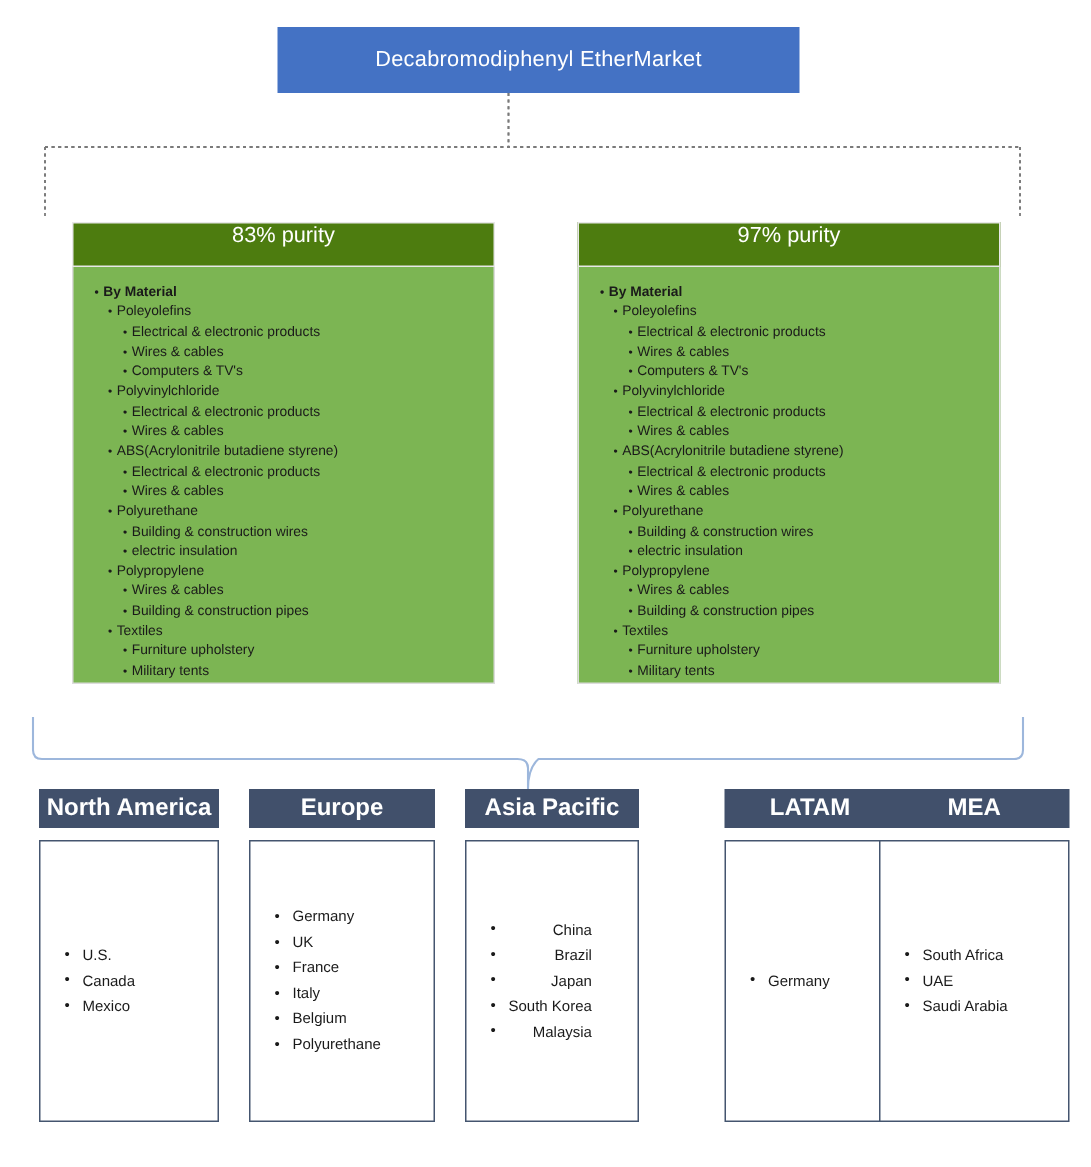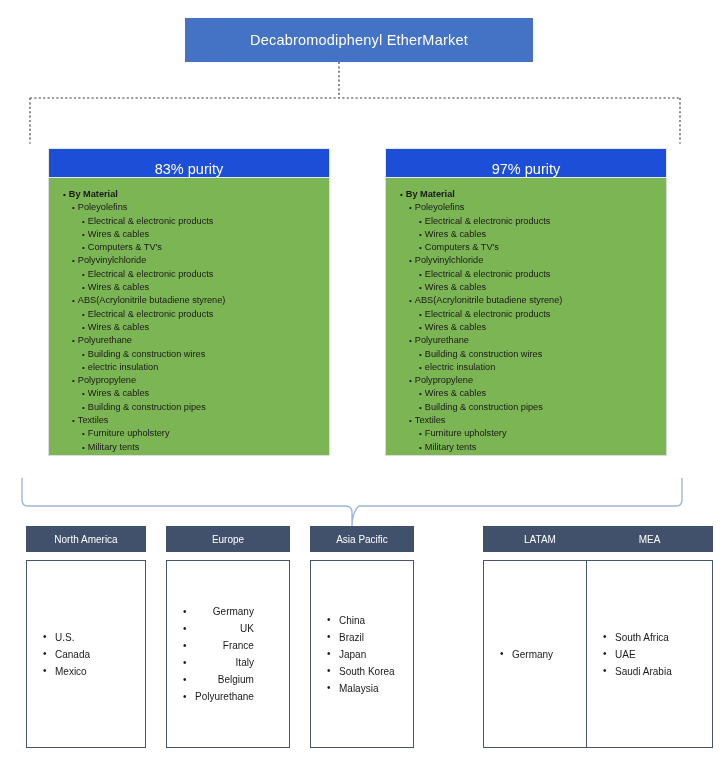--- a/index.html
+++ b/index.html
@@ -47,23 +47,23 @@
   .purity-box {
     position: absolute;
     top: 148px;
     width: 282px;
   }
   #purity-box-83 { left: 48px; }
   #purity-box-97 { left: 365px; padding-left: 20px; }
 
   .purity-header {
     height: 30px;
-    background: #1d4ed8;
+    background: #4d7c0f;
     display: flex;
-    align-items: flex-end;
+    align-items: flex-start;
     justify-content: center;
     border: 1px solid #e8e8e8;
     box-sizing: border-box;
   }
   .purity-header .purity-title {
     color: #ffffff;
     font-size: 14.5px;
   }
   .purity-body {
     background: #7CB553;
@@ -115,21 +115,22 @@
   .region-header {
     height: 26px;
     background: #41506B;
     display: flex;
     align-items: center;
     justify-content: center;
     box-sizing: border-box;
   }
   .region-header .region-title {
     color: #ffffff;
-    font-size: 10px;
+    font-size: 16px;
+    font-weight: bold;
   }
   .region-body {
     margin-top: 8px;
     background: #ffffff;
     border: 1px solid #44556F;
     box-sizing: border-box;
     height: 188px;
     display: flex;
     align-items: center;
     padding-left: 16px;
@@ -144,22 +145,22 @@
   }
   .country-list li::before {
     content: "\2022";
     position: absolute;
     left: 0;
     top: -0.5px;
     font-size: 10px;
   }
 
   #region-col-0 { left: 26px;  width: 120px; }
-  #region-col-1 { left: 166px; width: 124px; text-align: right; }
-  #region-col-2 { left: 310px; width: 104px; }
+  #region-col-1 { left: 166px; width: 124px; }
+  #region-col-2 { left: 310px; width: 116px; text-align: right; }
   #region-col-3 { left: 452px; width: 114px; padding-left: 31px; }
   #region-col-4 { left: 586px; width: 127px; }
 </style>
 </head>
 <body>
 
 <div id="title-box">
   <span class="title-text">Decabromodiphenyl EtherMarket</span>
 </div>
 

